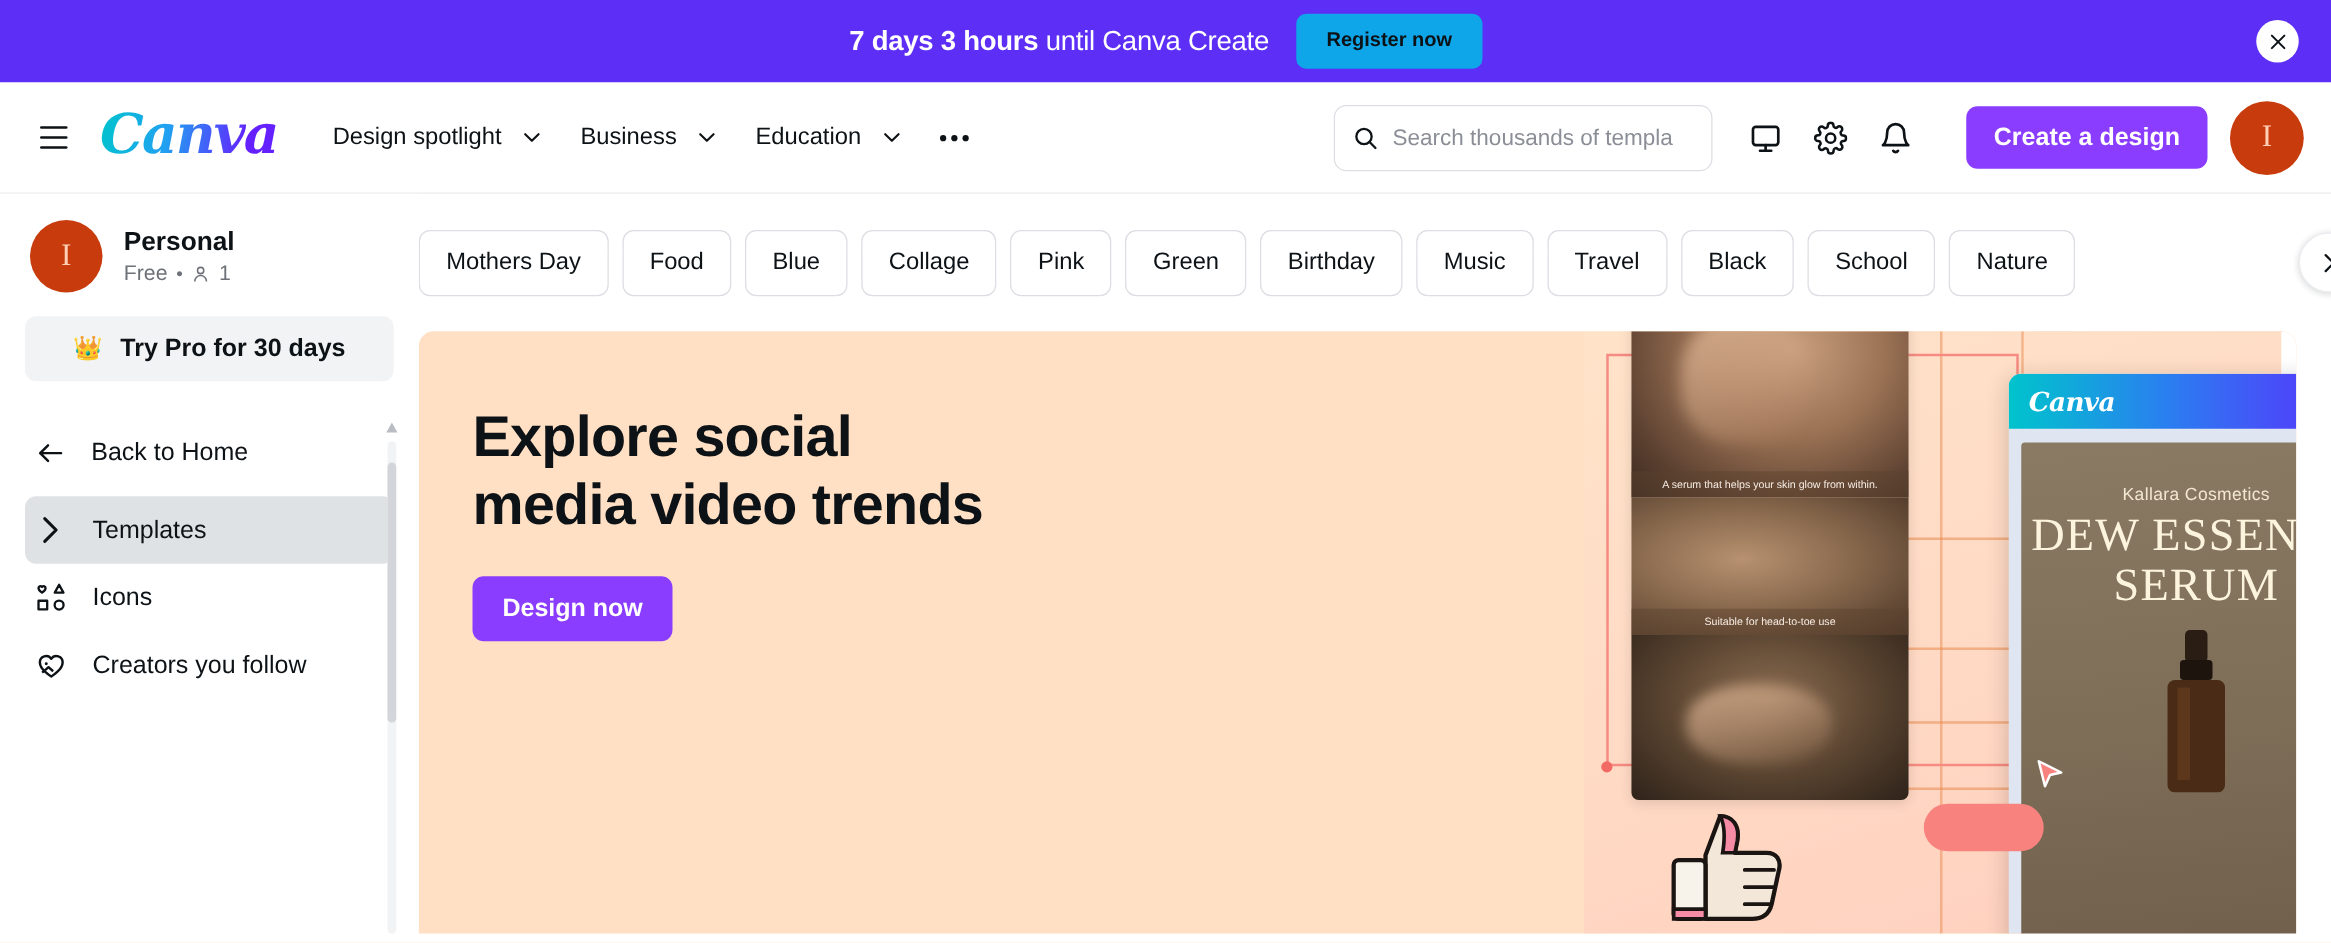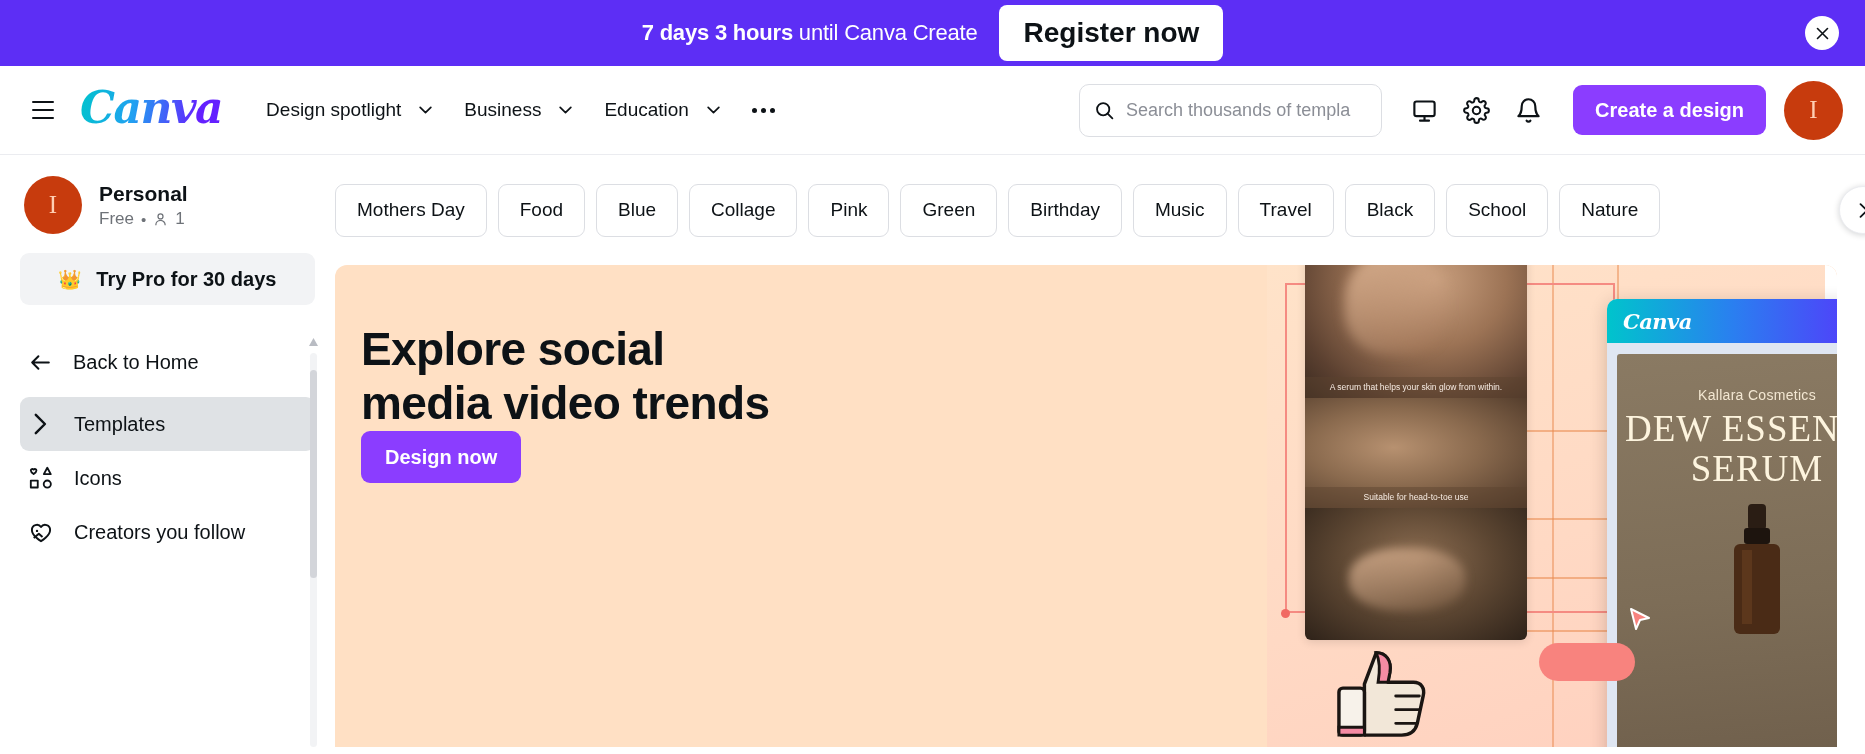--- a/index.html
+++ b/index.html
@@ -22,26 +22,26 @@
     gap: 22px;
   }
   .promo-text {
     color: #ffffff;
     font-size: 22px;
     letter-spacing: -0.2px;
     white-space: nowrap;
   }
   .promo-text b { font-weight: 700; }
   .promo-register {
-    background: #ffffff;
+    background: #0ea5e9;
     color: #0d1216;
     border: none;
     border-radius: 8px;
     font-family: "Liberation Sans", sans-serif;
-    font-size: 28px;
+    font-size: 16px;
     font-weight: 700;
     padding: 14px 24px;
     cursor: pointer;
     line-height: 1;
   }
   .promo-close {
     position: absolute;
     right: 26px; top: 50%;
     transform: translateY(-50%);
     width: 34px; height: 34px;
@@ -154,21 +154,21 @@
   }
   .icon-btn svg { width: 27px; height: 27px; }
 
   .create-btn {
     background: #8b3dff;
     color: #fff;
     border: none; border-radius: 9px;
     font-family: "Liberation Sans", sans-serif;
     font-size: 20px; font-weight: 700;
     padding: 15px 22px;
-    margin-left: 17px;
+    margin-left: 29px;
     cursor: pointer;
     white-space: nowrap;
     line-height: 1;
   }
   .avatar-top {
     width: 59px; height: 59px;
     border-radius: 50%;
     background: #c73b0d;
     margin-left: 14px;
     display: flex; align-items: center; justify-content: center;
@@ -339,40 +339,41 @@
   .hero {
     flex: 1;
     margin-right: 28px;
     border-radius: 12px 12px 0 0;
     background: #ffe0c4;
     position: relative;
     overflow: hidden;
     display: flex;
   }
   .hero-left {
-    padding: 58px 0 0 26px;
+    padding: 58px 0 0 43px;
     position: relative;
     z-index: 3;
     max-width: 640px;
   }
   .hero-title {
     font-size: 46px;
     font-weight: 700;
     color: #0d1216;
     line-height: 1.17;
     letter-spacing: -0.6px;
   }
   .hero-sub {
     margin-top: 24px;
     font-size: 22px;
     color: #252b33;
     line-height: 1.48;
     max-width: 610px;
   }
   .hero-cta {
+    margin-top: 30px;
     background: #8b3dff;
     color: #fff;
     border: none;
     border-radius: 9px;
     font-family: "Liberation Sans", sans-serif;
     font-size: 20px;
     font-weight: 700;
     padding: 16px 24px;
     cursor: pointer;
     line-height: 1;

